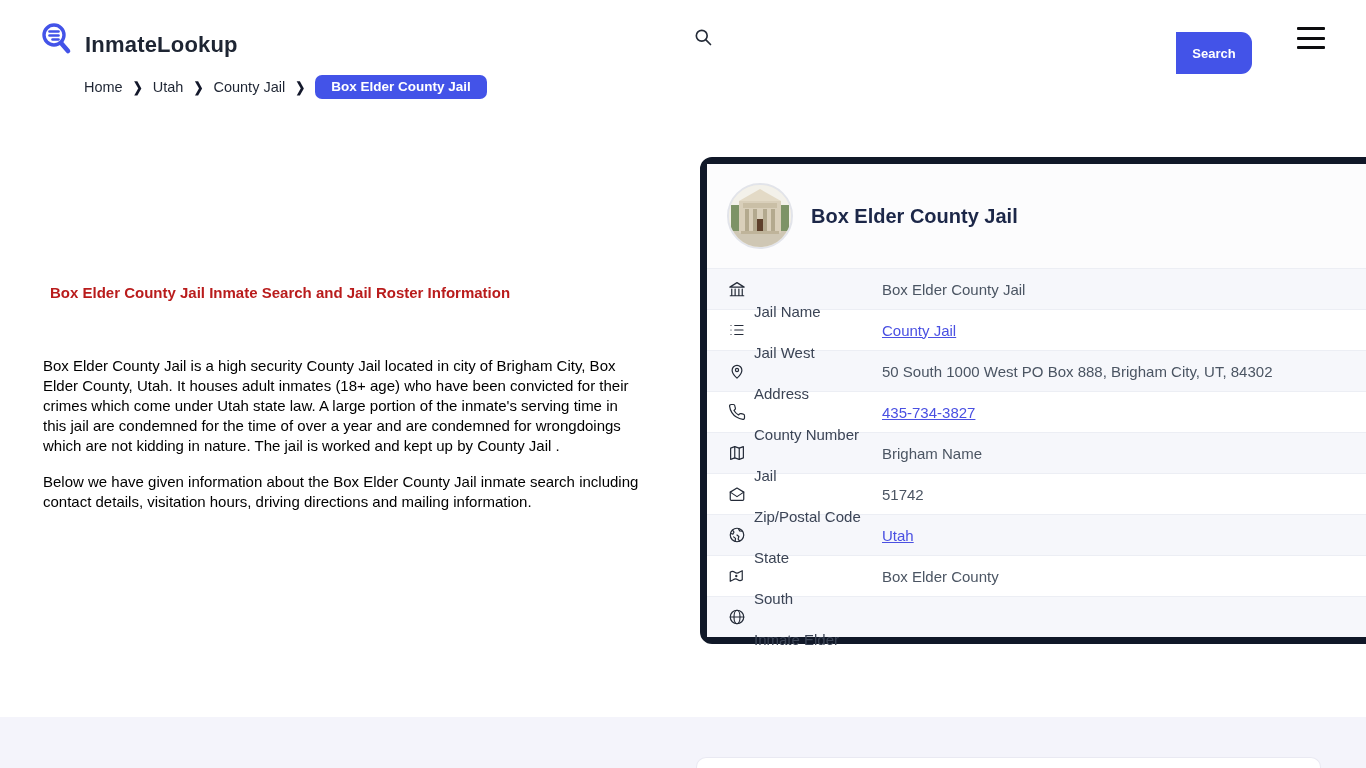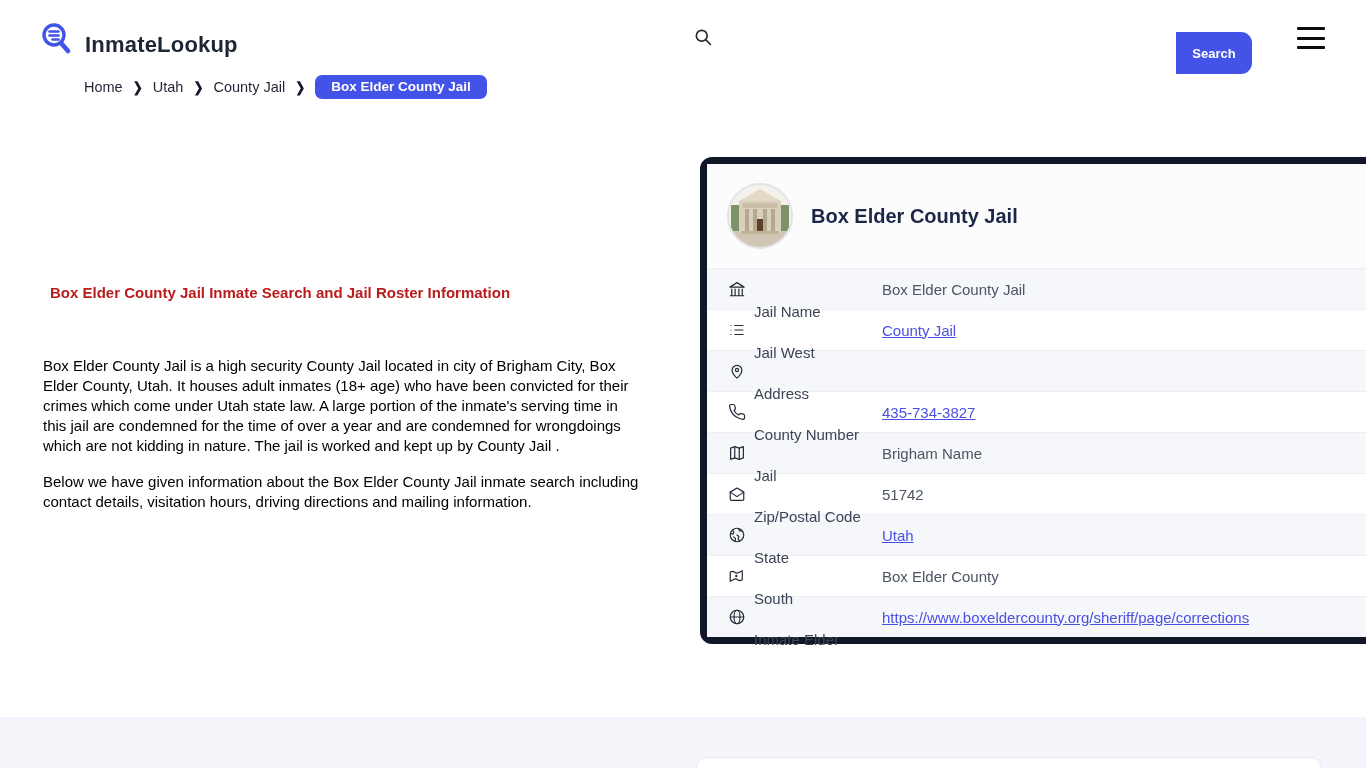--- a/index.html
+++ b/index.html
@@ -170,20 +170,21 @@
   </div>
 
   <div class="info-row alt">
     <span class="row-icon">
       <svg class="ic" width="18" height="18" viewBox="0 0 24 24">
           <path d="M12 21.5s-6.5-5.6-6.5-10.6a6.5 6.5 0 1113 0c0 5-6.5 10.6-6.5 10.6z"></path>
           <circle cx="12" cy="10.6" r="2.1"></circle>
         </svg>
     </span>
     <span class="row-label">Address</span>
+    <span class="row-value">50 South 1000 West PO Box 888, Brigham City, UT, 84302</span>
   </div>
 
   <div class="info-row">
     <span class="row-icon">
       <svg class="ic" width="18" height="18" viewBox="0 0 24 24">
           <path d="M22 16.9v3a2 2 0 01-2.2 2 19.8 19.8 0 01-8.6-3.1 19.5 19.5 0 01-6-6A19.8 19.8 0 012.1 4.2 2 2 0 014.1 2h3a2 2 0 012 1.7c.1 1 .4 2 .7 2.9a2 2 0 01-.5 2.1L8 10a16 16 0 006 6l1.3-1.3a2 2 0 012.1-.5c.9.3 1.9.6 2.9.7a2 2 0 011.7 2z"></path>
         </svg>
     </span>
     <span class="row-label">County Number</span>
     <a class="row-value">435-734-3827</a>
@@ -236,18 +237,17 @@
 
   <div class="info-row alt">
     <span class="row-icon">
       <svg class="ic" width="18" height="18" viewBox="0 0 24 24">
           <circle cx="12" cy="12" r="9"></circle>
           <line x1="3" y1="12" x2="21" y2="12"></line>
           <ellipse cx="12" cy="12" rx="4" ry="9"></ellipse>
         </svg>
     </span>
     <span class="row-label">Inmate Elder</span>
-    <a class="row-value">https://www.boxeldercounty.org/sheriff/page/corrections</a>
   </div>
 </section>
 
 <div class="bottom-band"></div>
 <div class="next-card"></div>
 
 </body></html>

